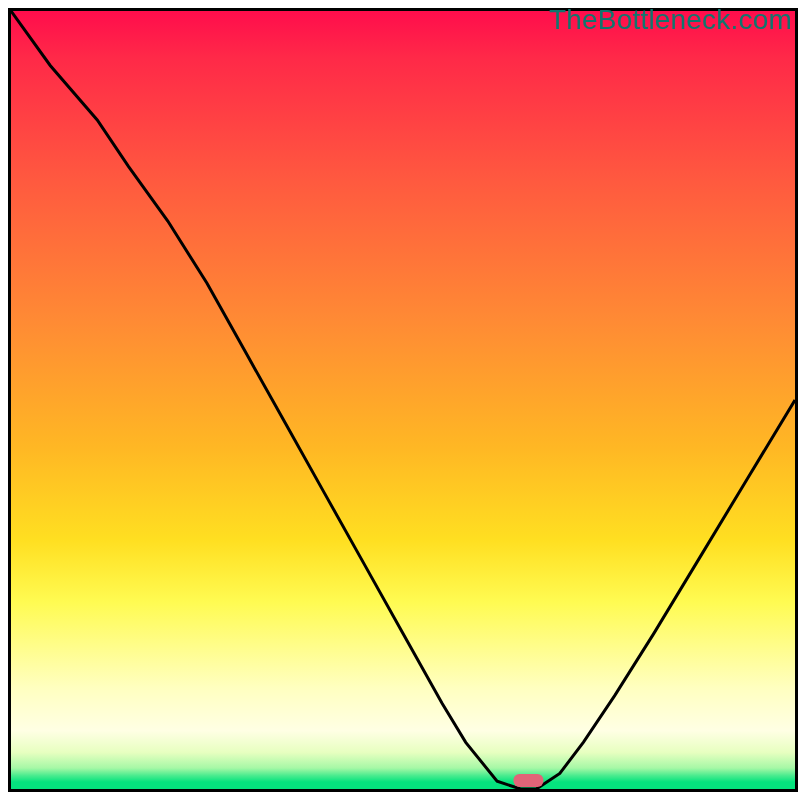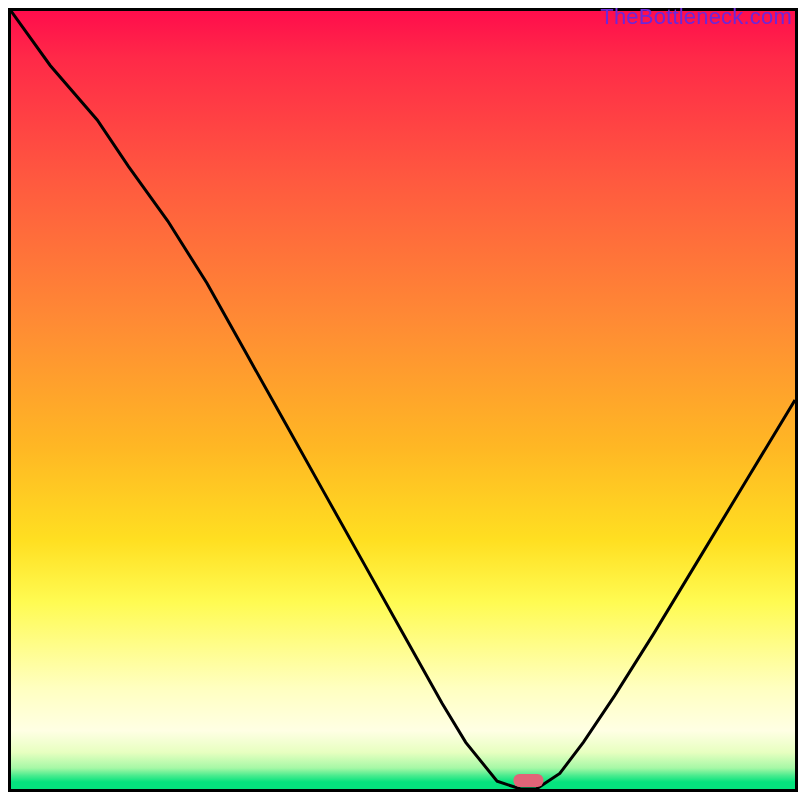--- a/index.html
+++ b/index.html
@@ -14,22 +14,22 @@
     position: relative;
     width: 800px;
     height: 800px;
     overflow: hidden;
   }
   .watermark {
     position: absolute;
     top: 4px;
     right: 8px;
     z-index: 50;
-    color: #6d28d9;
-    font-size: 22px;
+    color: #0f766e;
+    font-size: 28px;
     font-weight: 500;
     letter-spacing: 0.2px;
   }
   .frame-border {
     position: absolute;
     left: 8px;
     top: 8px;
     right: 2px;
     bottom: 8px;
     border: 3px solid #000;

